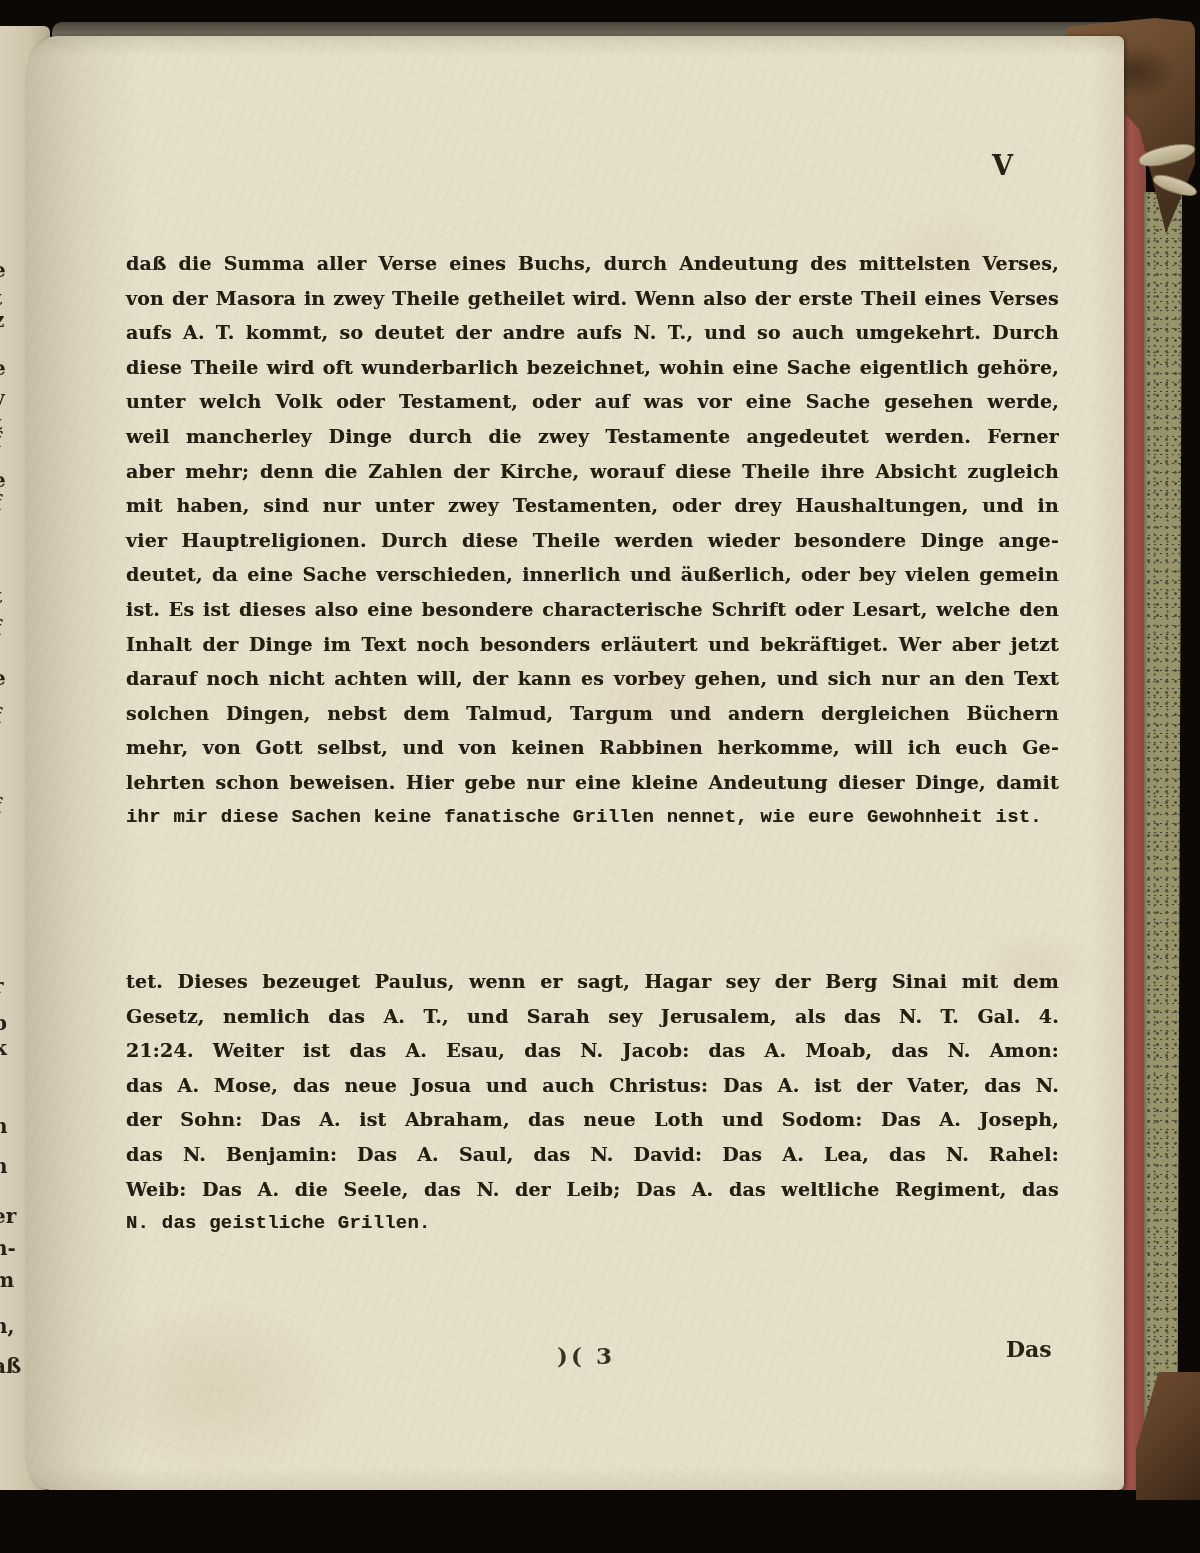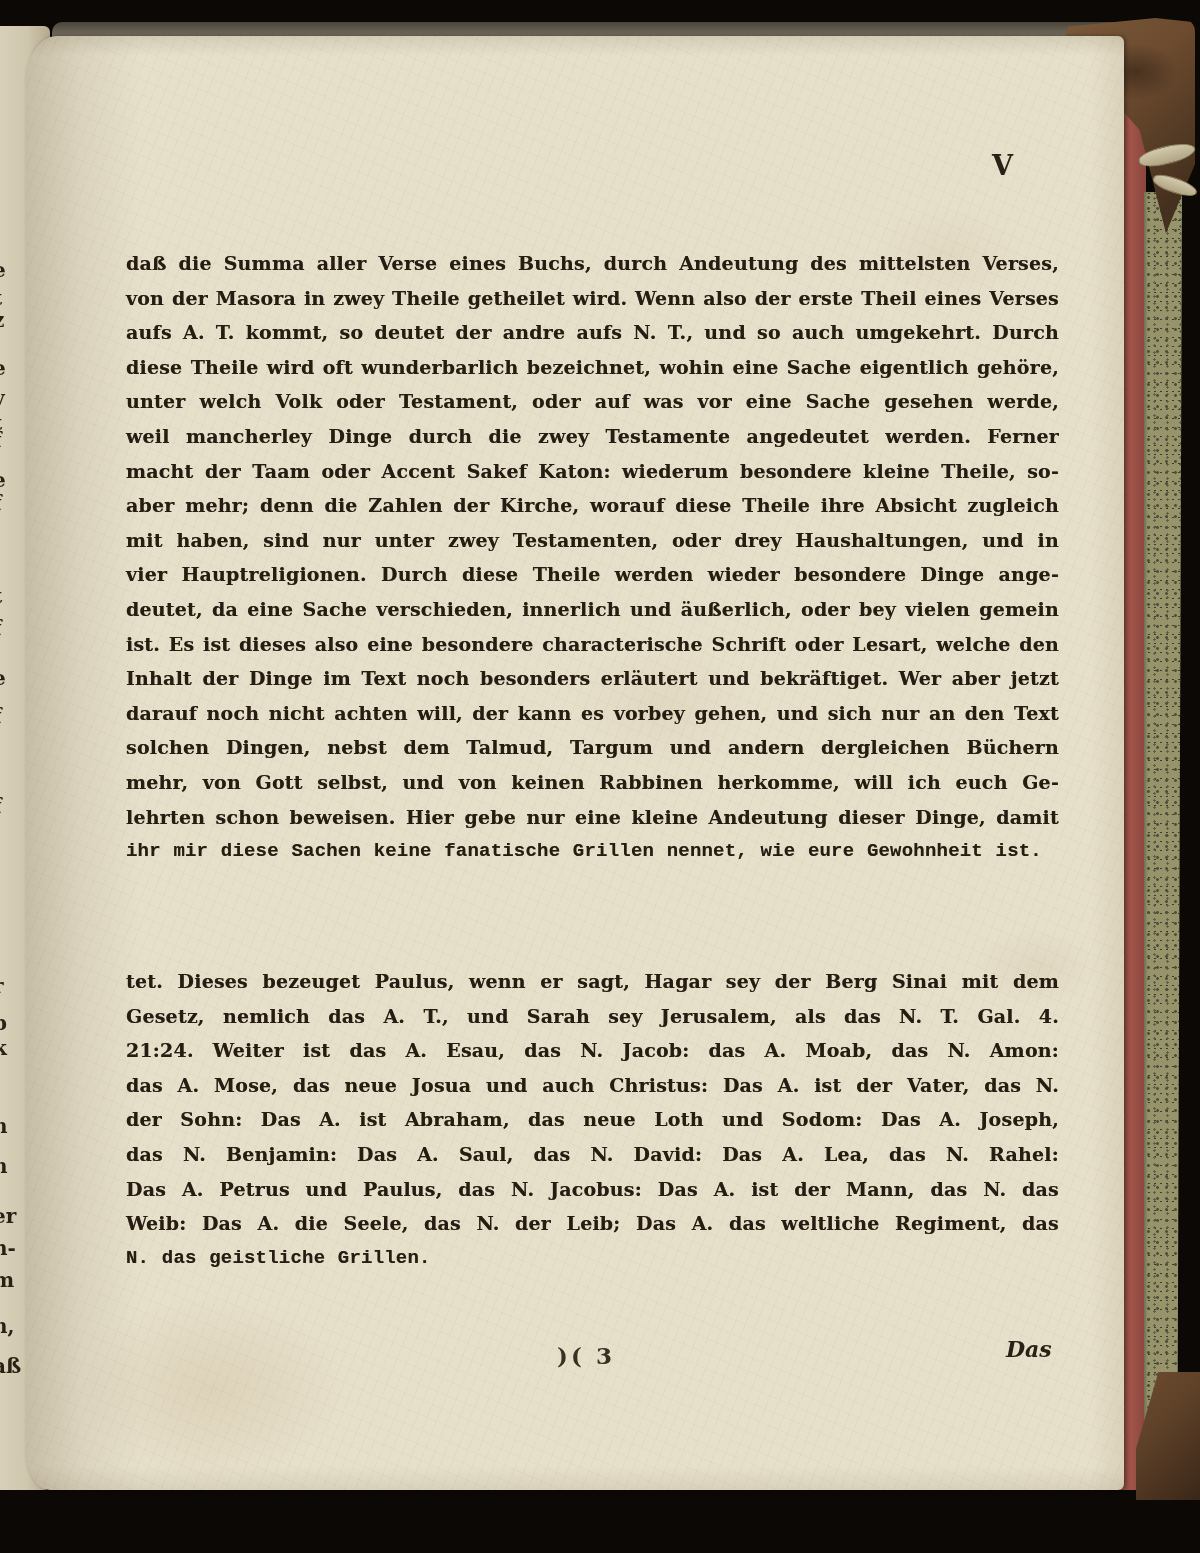--- a/index.html
+++ b/index.html
@@ -102,21 +102,21 @@
     text-shadow:0 0 .5px rgba(38,28,17,.55);
   }
   .text-line.indent{padding-left:92px;}
   .text-line.nojust{text-align:left;text-align-last:left;font-family:Liberation Mono, monospace;}
   .signature{
     position:absolute;left:500px;top:1306px;width:120px;text-align:center;
     font-size:23px;font-weight:bold;color:#3a2f22;letter-spacing:3px;
   }
   .catchword{
     position:absolute;left:980px;top:1300px;
-    font-size:22px;font-weight:bold;color:#2a2015;font-style:italic;
+    font-size:22px;font-weight:bold;color:#2a2015;
   }
 </style>
 </head>
 <body>
 
 <div class="board-top"></div>
 <div class="red-edge"></div>
 <div class="board-right"></div>
 <div class="leather-tr"></div>
 <div class="tassel-1"></div>
@@ -159,41 +159,39 @@
 
   <div class="folio">V</div>
 
   <div class="textblock para-1">
       <div class="text-line">daß die Summa aller Verse eines Buchs, durch Andeutung des mittelsten Verses,</div>
       <div class="text-line">von der Masora in zwey Theile getheilet wird. Wenn also der erste Theil eines Verses</div>
       <div class="text-line">aufs A. T. kommt, so deutet der andre aufs N. T., und so auch umgekehrt.  Durch</div>
       <div class="text-line">diese Theile wird oft wunderbarlich bezeichnet, wohin eine Sache eigentlich gehöre,</div>
       <div class="text-line">unter welch Volk oder Testament, oder auf was vor eine Sache gesehen werde,</div>
       <div class="text-line">weil mancherley Dinge durch die zwey Testamente angedeutet werden.   Ferner</div>
-      <div class="text-line">macht der Taam oder Accent Sakef Katon: wiederum besondere kleine Theile, so-</div>
       <div class="text-line">aber mehr; denn die Zahlen der Kirche, worauf diese Theile ihre Absicht zugleich</div>
       <div class="text-line">mit haben, sind nur unter zwey Testamenten, oder drey Haushaltungen, und in</div>
       <div class="text-line">vier Hauptreligionen.  Durch diese Theile werden wieder besondere Dinge ange-</div>
       <div class="text-line">deutet, da eine Sache verschieden, innerlich und äußerlich, oder bey vielen gemein</div>
       <div class="text-line">ist.  Es ist dieses also eine besondere characterische Schrift oder Lesart, welche den</div>
       <div class="text-line">Inhalt der Dinge im Text noch besonders erläutert und bekräftiget.  Wer aber jetzt</div>
       <div class="text-line">darauf noch nicht achten will, der kann es vorbey gehen, und sich nur an den Text</div>
       <div class="text-line">solchen Dingen, nebst dem Talmud, Targum und andern dergleichen Büchern</div>
       <div class="text-line">mehr, von Gott selbst, und von keinen Rabbinen herkomme, will ich euch Ge-</div>
       <div class="text-line">lehrten schon beweisen.  Hier gebe nur eine kleine Andeutung dieser Dinge, damit</div>
       <div class="text-line nojust">ihr mir diese Sachen keine fanatische Grillen nennet, wie eure Gewohnheit ist.</div>
     </div>
 
   <div class="textblock para-2">
       <div class="text-line">tet.  Dieses bezeuget Paulus, wenn er sagt, Hagar sey der Berg Sinai mit dem</div>
       <div class="text-line">Gesetz, nemlich das A. T., und Sarah sey Jerusalem, als das N. T.  Gal. 4.</div>
       <div class="text-line">21:24.  Weiter ist das A. Esau, das N. Jacob: das A. Moab, das N. Amon:</div>
       <div class="text-line">das A. Mose, das neue Josua und auch Christus: Das A. ist der Vater, das N.</div>
       <div class="text-line">der Sohn: Das A. ist Abraham, das neue Loth und Sodom: Das A. Joseph,</div>
       <div class="text-line">das N. Benjamin: Das A. Saul, das N. David: Das A. Lea, das N. Rahel:</div>
-      <div class="text-line">Das A. Petrus und Paulus, das N. Jacobus: Das A. ist der Mann, das N. das</div>
       <div class="text-line">Weib: Das A. die Seele, das N. der Leib; Das A. das weltliche Regiment, das</div>
       <div class="text-line nojust">N. das geistliche Grillen.</div>
     </div>
 
   <div class="signature">)( 3</div>
   <div class="catchword">Das</div>
 </div>
 
 </body></html>

